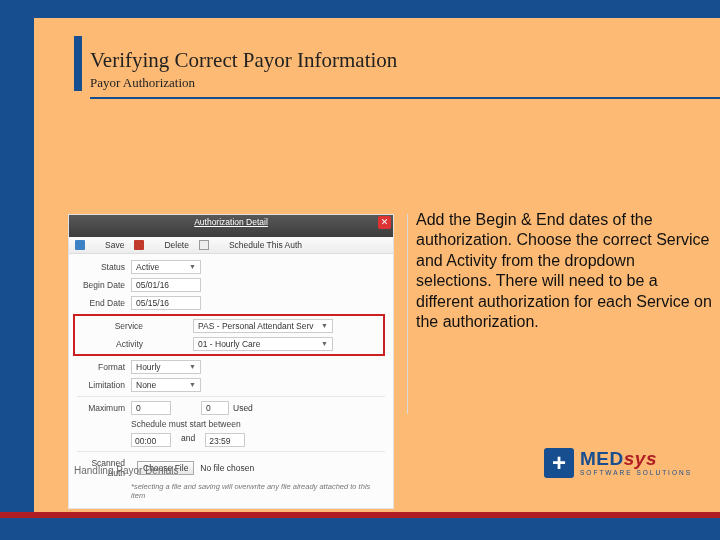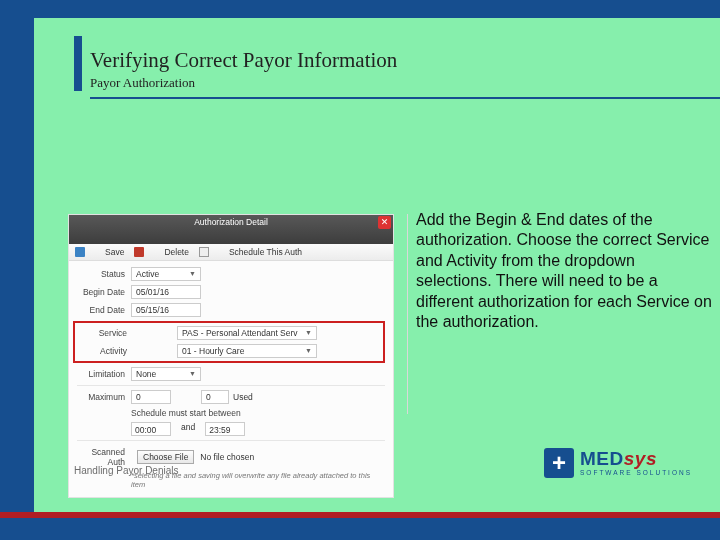--- a/index.html
+++ b/index.html
@@ -10,21 +10,21 @@
     font-family: Arial, Helvetica, sans-serif;
     position: relative;
     overflow: hidden;
   }
   .slide {
     position: absolute;
     top: 18px;
     left: 34px;
     right: 0;
     bottom: 28px;
-    background: #86efac;
+    background: #fdba74;
   }
   .accent-bar {
     position: absolute;
     top: 18px;
     left: 40px;
     width: 8px;
     height: 55px;
     background: #164e8f;
   }
   .title-block {
@@ -59,25 +59,26 @@
     left: 34px;
     width: 326px;
     background: #fff;
     font-size: 8.5px;
     color: #333;
     border: 1px solid #e2e2e2;
   }
   .app-header {
     background: linear-gradient(#585858,#3d3d3d);
     color: #fff;
-    height: 29px;
+    height: 22px;
     line-height: 15px;
     text-align: center;
     font-size: 8.5px;
     position: relative;
+    text-decoration: underline;
   }
   .app-close {
     position: absolute;
     right: 2px;
     top: 1px;
     width: 13px;
     height: 13px;
     background: #d33;
     color: #fff;
     border-radius: 2px;
@@ -111,21 +112,21 @@
     line-height: 12px;
     display: flex;
     align-items: center;
     justify-content: space-between;
   }
   .val.wide { min-width: 140px; margin-left: 44px; }
   .val.mid  { min-width: 70px; }
   .caret { font-size: 7px; color: #666; margin-left: 4px; }
   .redbox {
     border: 2px solid #cc2020;
-    padding: 3px 4px;
+    padding: 3px 20px;
     margin: 2px 0 4px -4px;
   }
   .hr { border-top: 1px solid #e6e6e6; margin: 4px 0; }
   .sched-line { margin: 4px 0 4px 54px; color: #444; }
   .sched-times { display: flex; gap: 10px; margin-left: 54px; }
   .tm {
     border: 1px solid #ccc; background: #fff; width: 40px; height: 14px;
     line-height: 12px; padding: 1px 3px;
   }
   .scan-row { display: flex; align-items: center; gap: 6px; margin-top: 6px; }
@@ -264,20 +265,27 @@
         <div class="row" style="margin-bottom:0">
           <span class="lbl">Activity</span>
           <span class="val wide">
             <span>01 - Hourly Care</span>
             <span class="caret">▼</span>
           </span>
         </div>
       </div>
 
       <div class="row">
+        <span class="lbl">Format</span>
+        <span class="val mid">
+          <span>Hourly</span>
+          <span class="caret">▼</span>
+        </span>
+      </div>
+      <div class="row">
         <span class="lbl">Limitation</span>
         <span class="val mid">
           <span>None</span>
           <span class="caret">▼</span>
         </span>
       </div>
       <div class="hr"></div>
       <div class="row">
         <span class="lbl">Maximum</span>
         <span class="val" style="min-width:40px">

